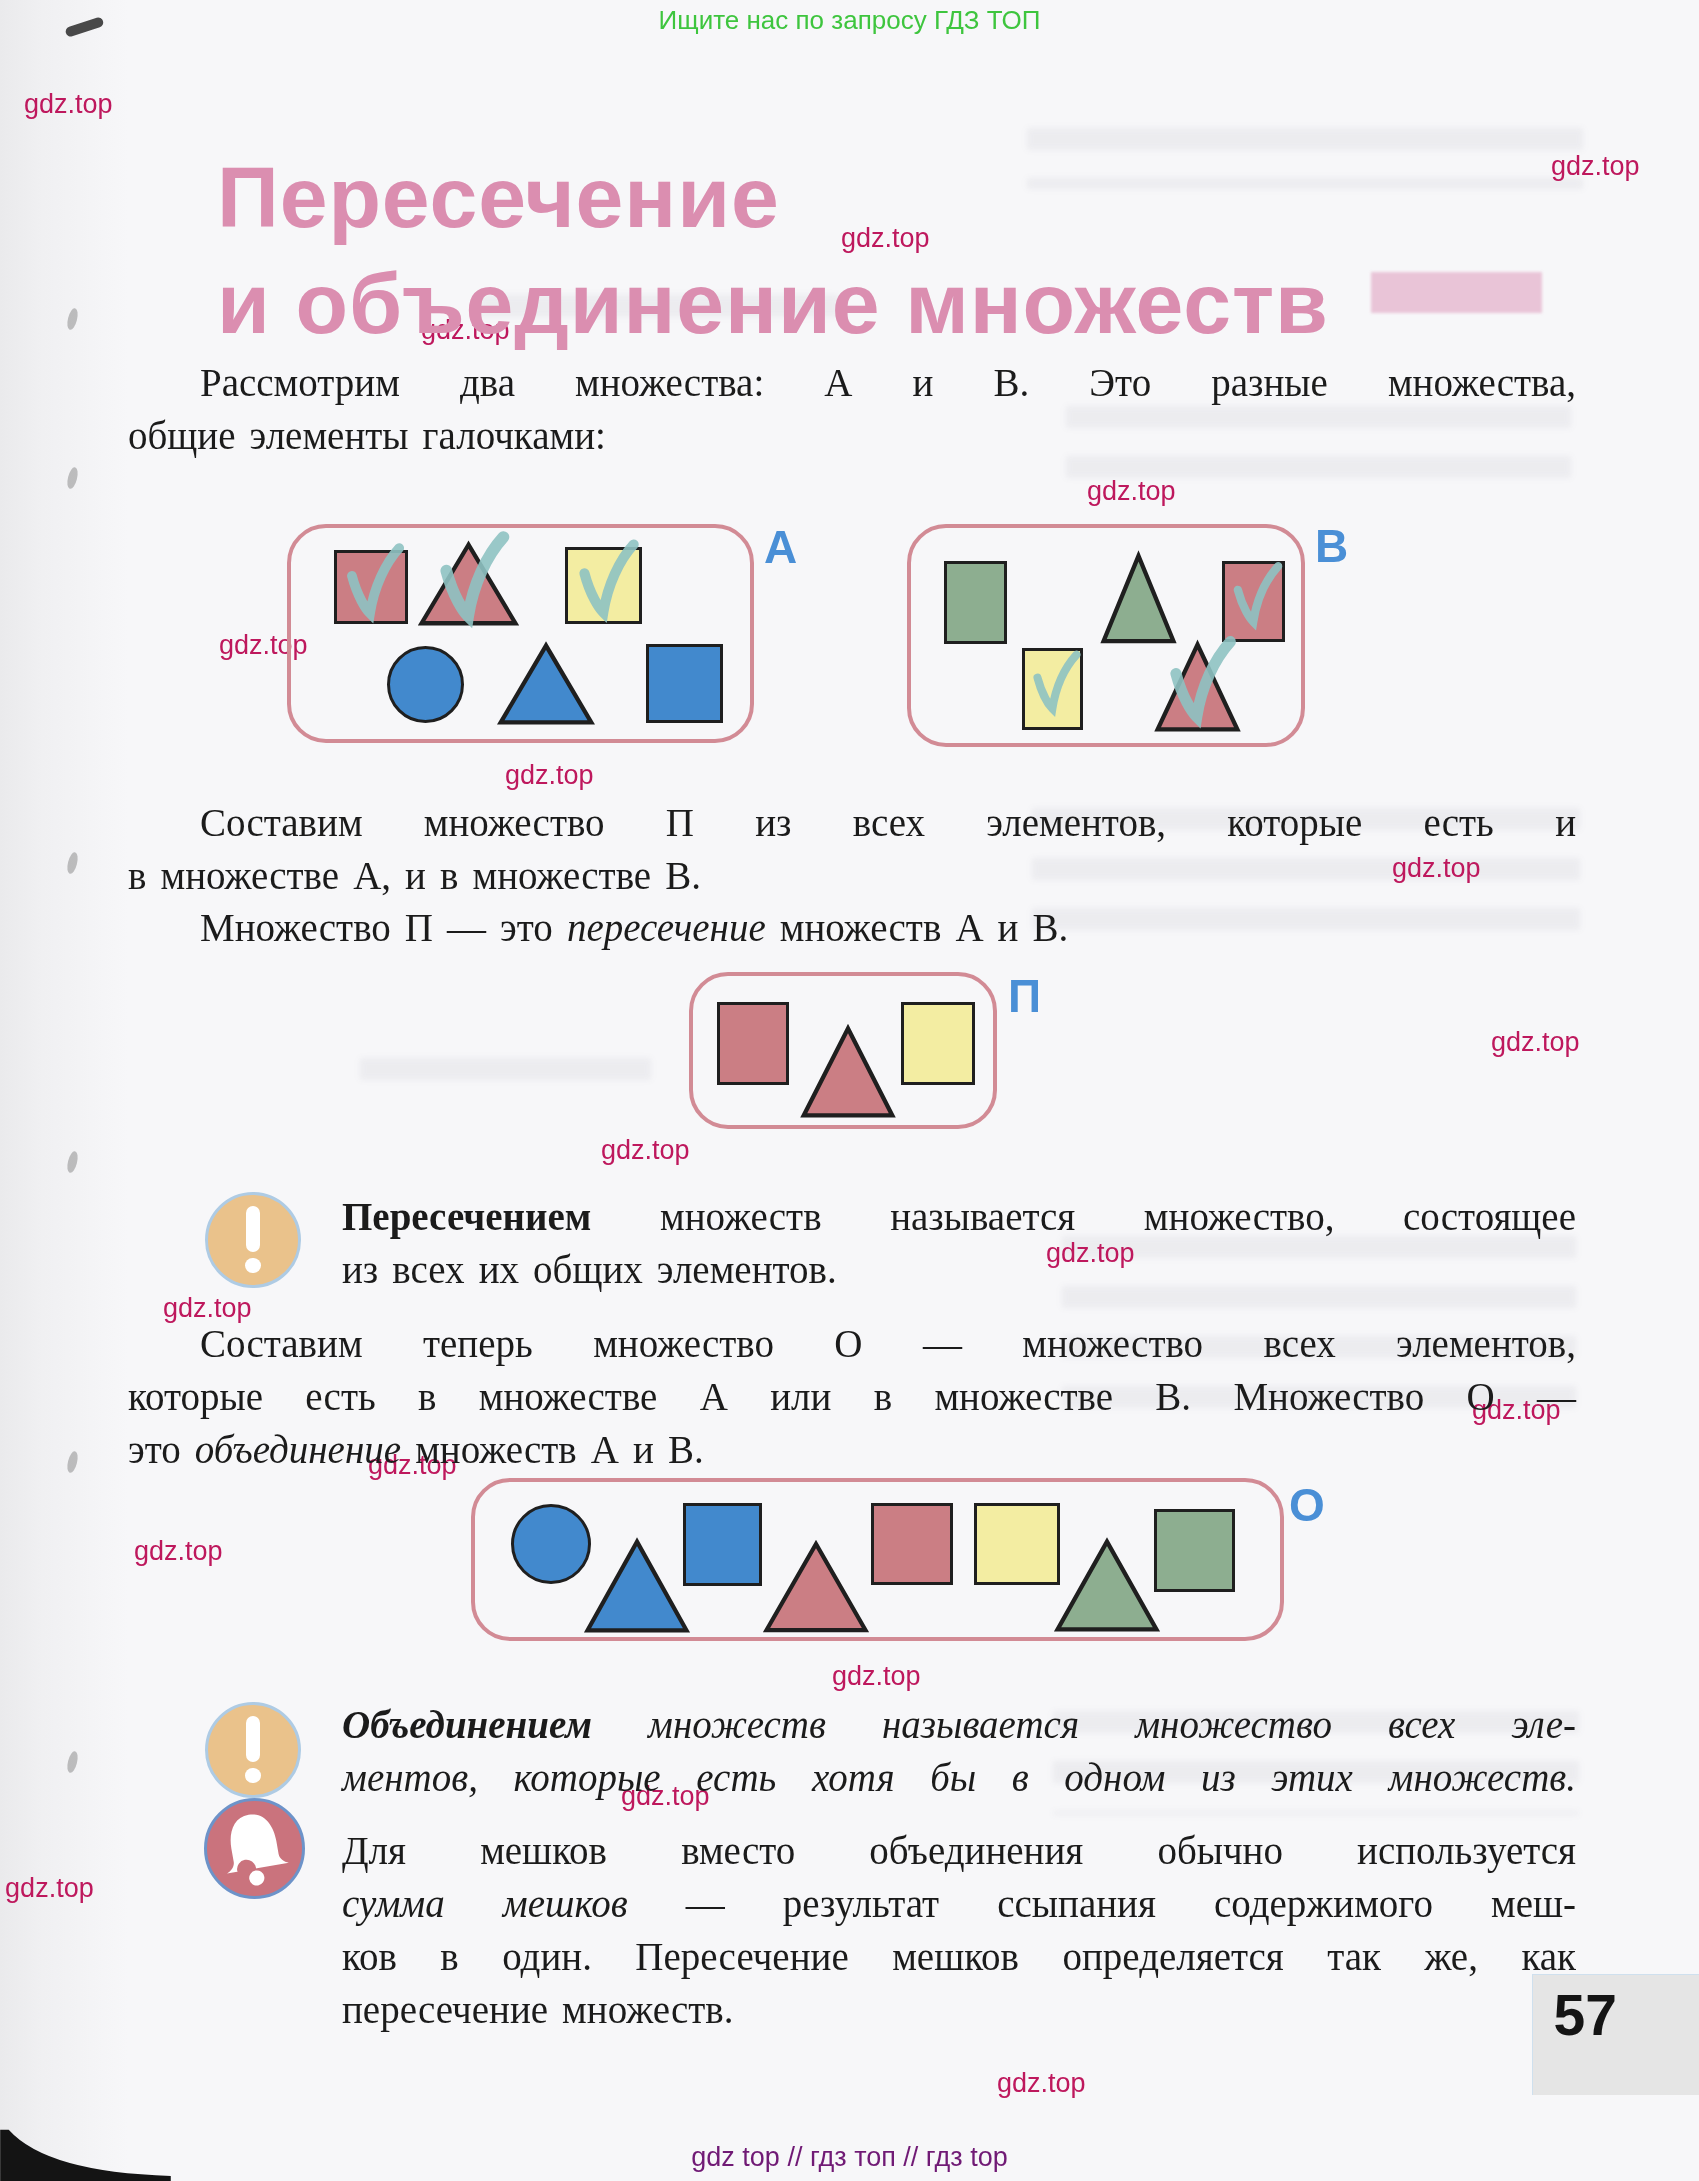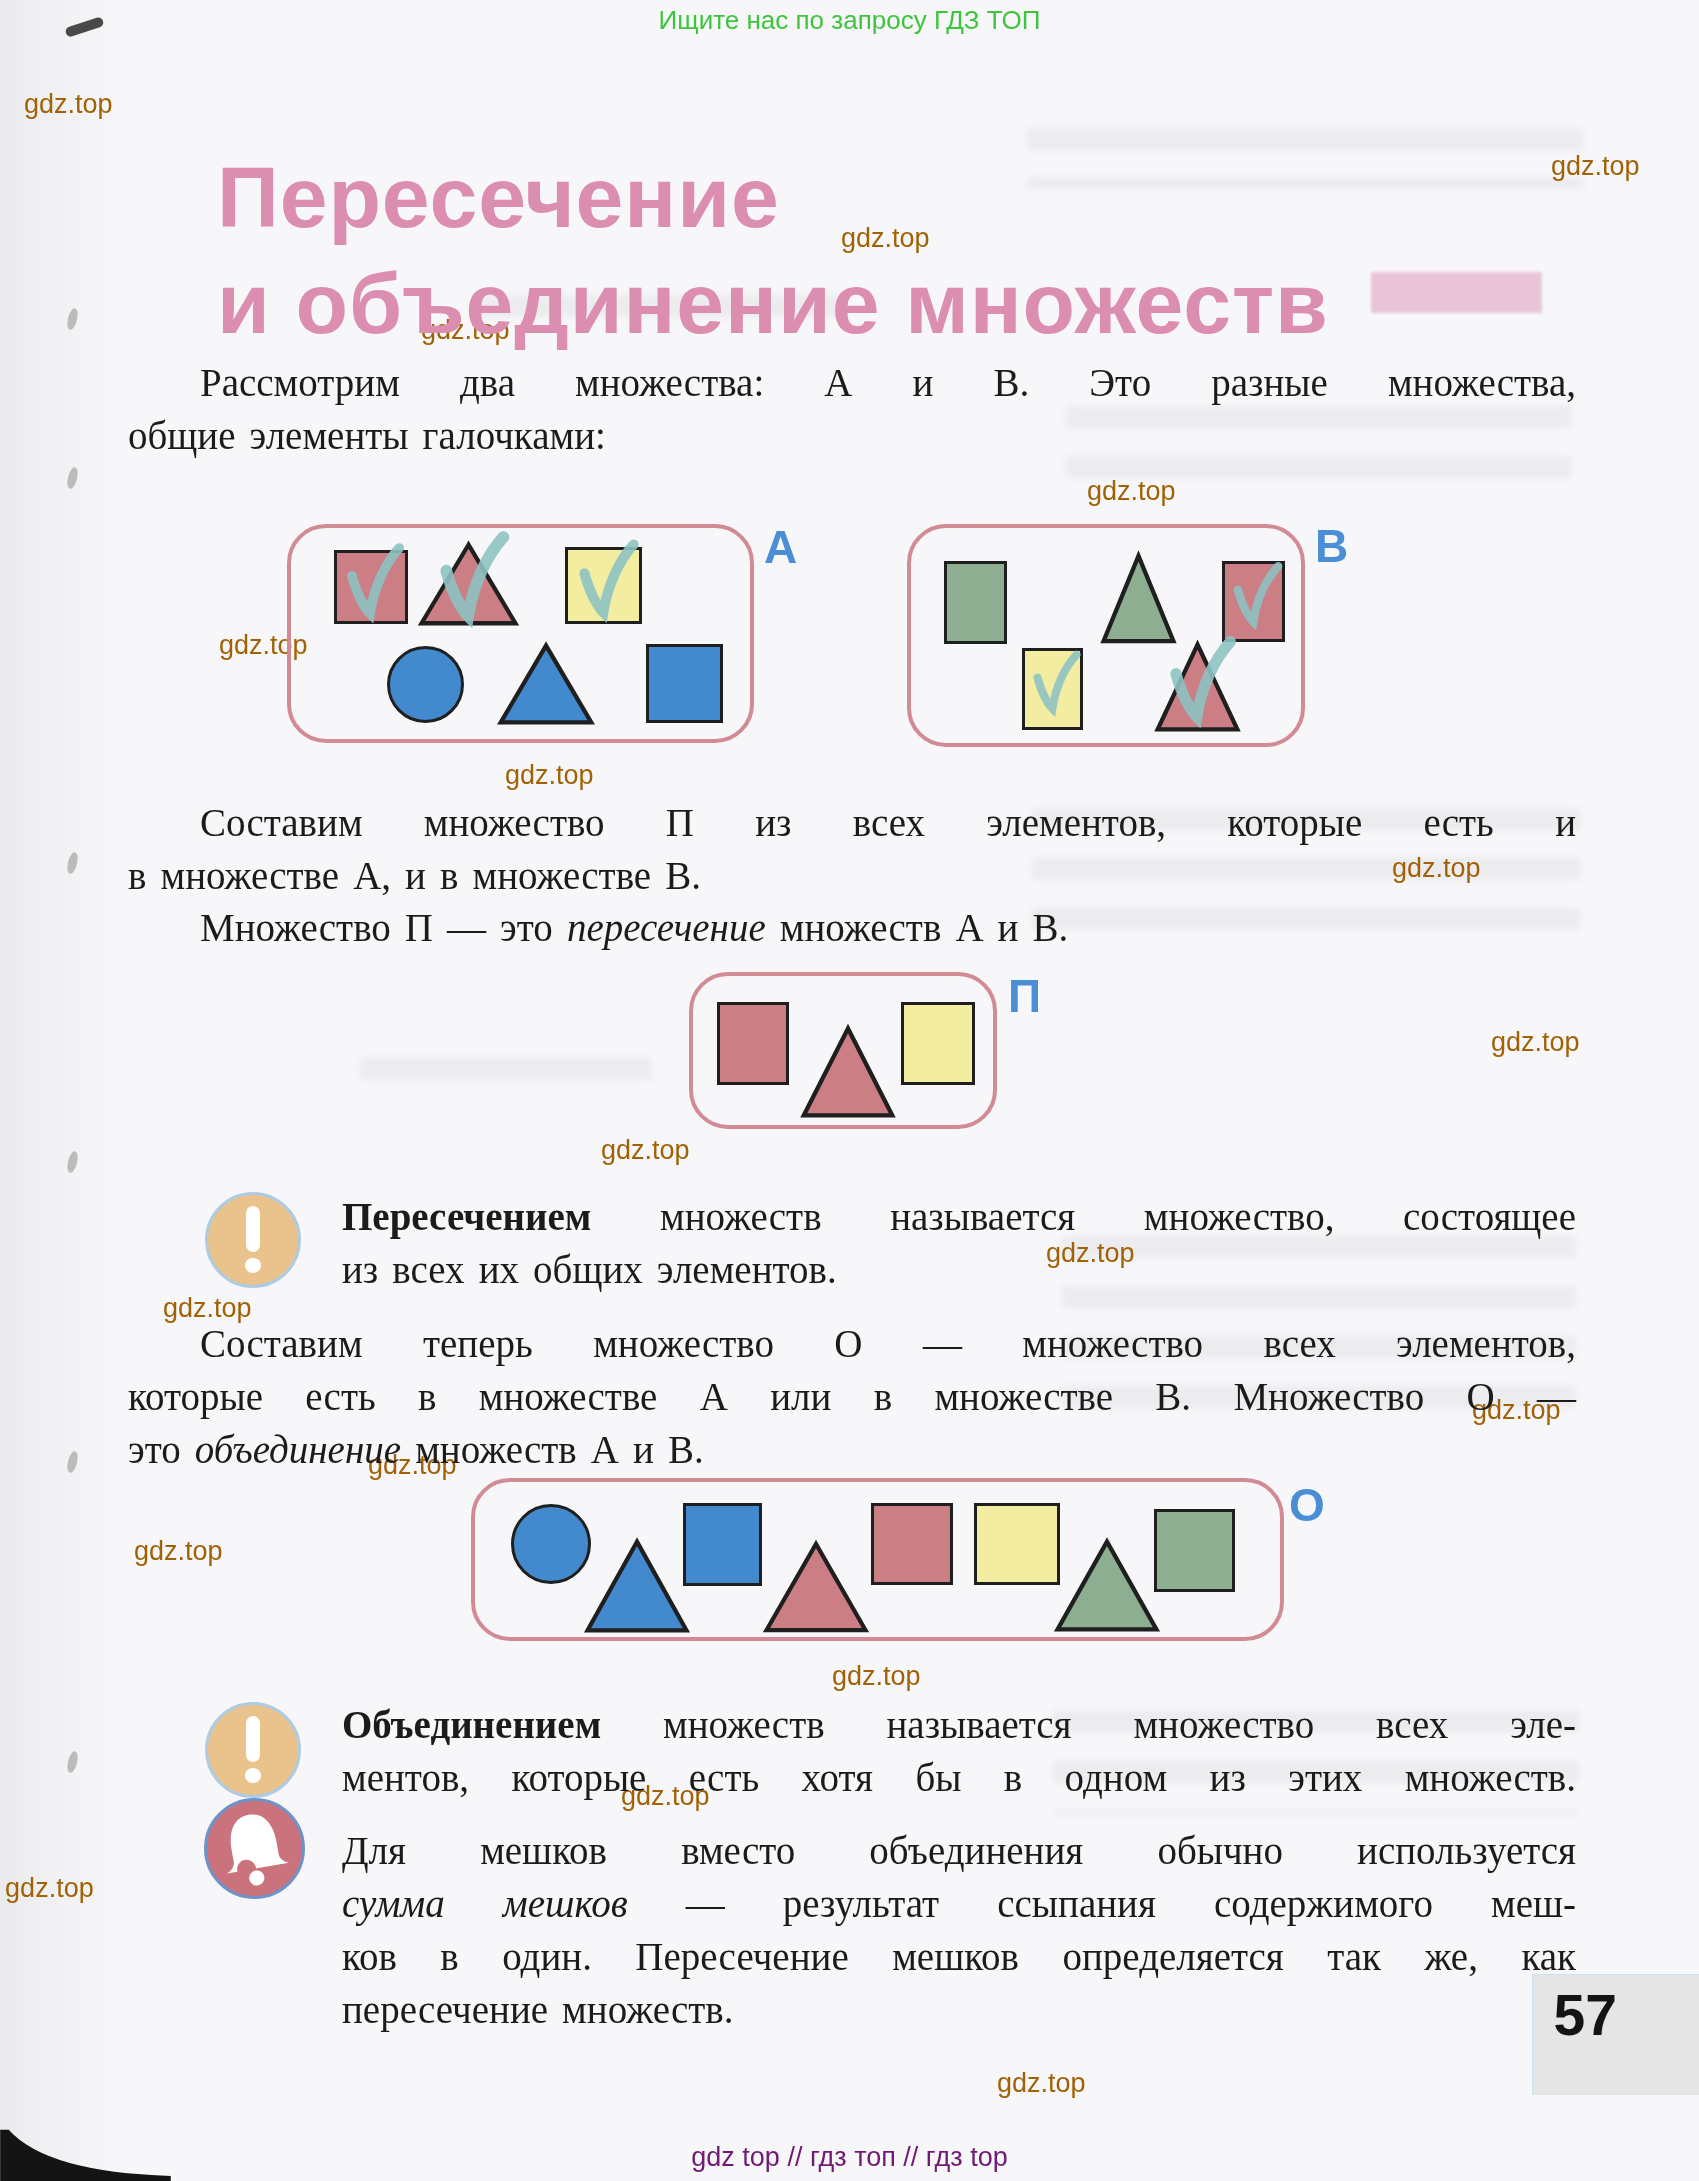--- a/index.html
+++ b/index.html
@@ -14,40 +14,40 @@
   .notch{position:absolute;left:68px;width:8.6px;height:22px;background:#6a6a6a;
     border-radius:50%;opacity:.4;transform:rotate(14deg);}
   .corner-top{position:absolute;left:65px;top:22px;width:39px;height:10.3px;background:#2a2a2a;
     transform:rotate(-18deg);border-radius:5.1px;opacity:.85;}
   .corner-bottom{position:absolute;left:0;top:2123px;}
   
   .bleed{position:absolute;
     background:repeating-linear-gradient(180deg,rgba(100,100,125,0) 0 12px,rgba(100,100,125,.15) 12px 34px,rgba(100,100,125,0) 34px 50px);
     filter:blur(3.4px);opacity:.5;}
   
-  .wm{position:absolute;font-family:"Liberation Sans",sans-serif;font-size:27px;color:#a16207;white-space:nowrap;}
+  .wm{position:absolute;font-family:"Liberation Sans",sans-serif;font-size:27px;color:#be185d;white-space:nowrap;}
   .banner{position:absolute;top:5.1px;left:0;width:100%;text-align:center;
     font-family:"Liberation Sans",sans-serif;font-size:26px;color:#3ec53e;}
   .footer-links{position:absolute;top:2142px;left:0;width:100%;text-align:center;
     font-family:"Liberation Sans",sans-serif;font-size:27px;color:#701a75;}
   
   .title{position:absolute;left:217px;top:144px;font-family:"Liberation Sans",sans-serif;
     font-weight:700;font-size:86px;line-height:106px;color:#db8eb0;letter-spacing:0.9px;}
   .title-band{position:absolute;left:1371px;top:272px;width:171px;height:41px;
     background:#e7bcd2;filter:blur(1.7px);opacity:.85;}
   
   .p{position:absolute;left:128px;width:1448px;font-size:39px;line-height:53px;word-spacing:4.3px;}
   .pdef{left:342px;width:1234px;}
   .jl{text-align:justify;text-align-last:justify;}
   .ll{text-align:left;text-align-last:left;}
   .indent{text-indent:72px;}
   .it{font-style:italic;}
   .b{font-weight:700;}
   #p1{top:356px;} #p2{top:796px;} #p3{top:901px;} #p4{top:1317px;}
-  #def1{top:1190px;} #def2{top:1698px;} #note{top:1808px;margin-top:16px;}
+  #def1{top:1190px;} #def2{top:1698px;font-style:italic;} #note{top:1808px;margin-top:16px;}
   
   .set-box{position:absolute;border:4.3px solid #d28b95;border-radius:39px;box-sizing:border-box;}
   #box-a{left:287px;top:524px;width:467px;height:219px;}
   #box-b{left:907px;top:524px;width:398px;height:223px;}
   #box-p{left:689px;top:972px;width:308px;height:157px;}
   #box-o{left:471px;top:1478px;width:813px;height:163px;}
   .set-label{position:absolute;font-family:"Liberation Sans",sans-serif;font-weight:700;
     font-size:46px;color:#4a8fd6;}
   #label-a{left:764px;top:520px;} #label-b{left:1315px;top:519px;}
   #label-p{left:1008px;top:969px;} #label-o{left:1289px;top:1478px;}

